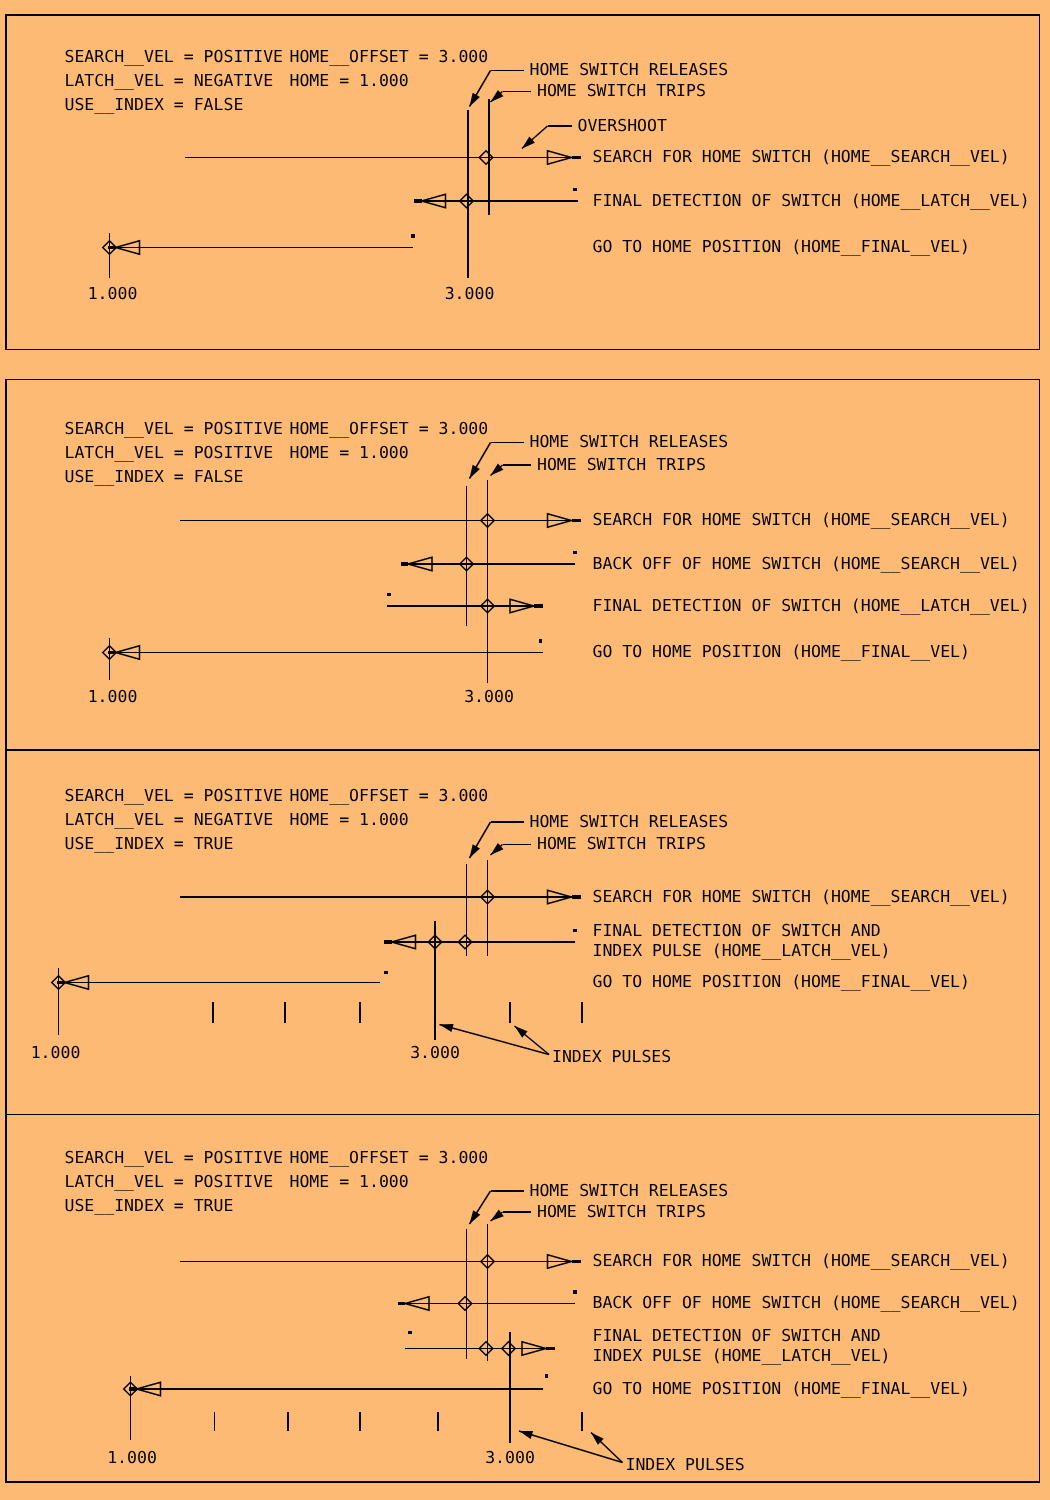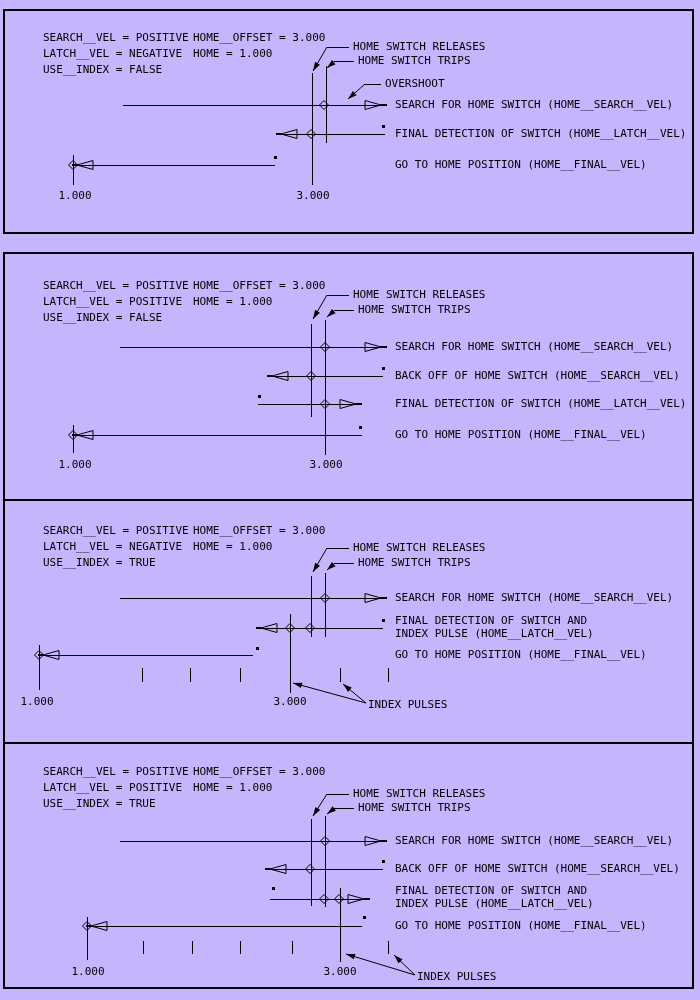--- a/index.html
+++ b/index.html
@@ -1,16 +1,16 @@
 <!DOCTYPE html>
 <html><head>
 <meta charset="utf-8">
 <style>
   html,body{margin:0;padding:0;background:#ffffff;}
-  #stage{position:relative;width:700px;height:1000px;background:#c4b5fd;overflow:hidden;}
+  #stage{position:relative;width:700px;height:1000px;background:#fdba74;overflow:hidden;}
   svg text{font-family:"DejaVu Sans Mono","Liberation Mono",monospace;}
 </style>
 </head>
 <body>
 
 <div id="stage">
   <svg id="diagram" width="700" height="1000" viewBox="0 0 700 1000">
       <rect x="4" y="10" width="689" height="223" stroke="#000000" fill="none" stroke-width="1.2" shape-rendering="crispEdges"></rect>
       <text x="43" y="38" fill="#000000" font-size="11" text-anchor="start" dominant-baseline="middle">SEARCH__VEL = POSITIVE</text>
       <text x="43" y="54" fill="#000000" font-size="11" text-anchor="start" dominant-baseline="middle">LATCH__VEL = NEGATIVE</text>

